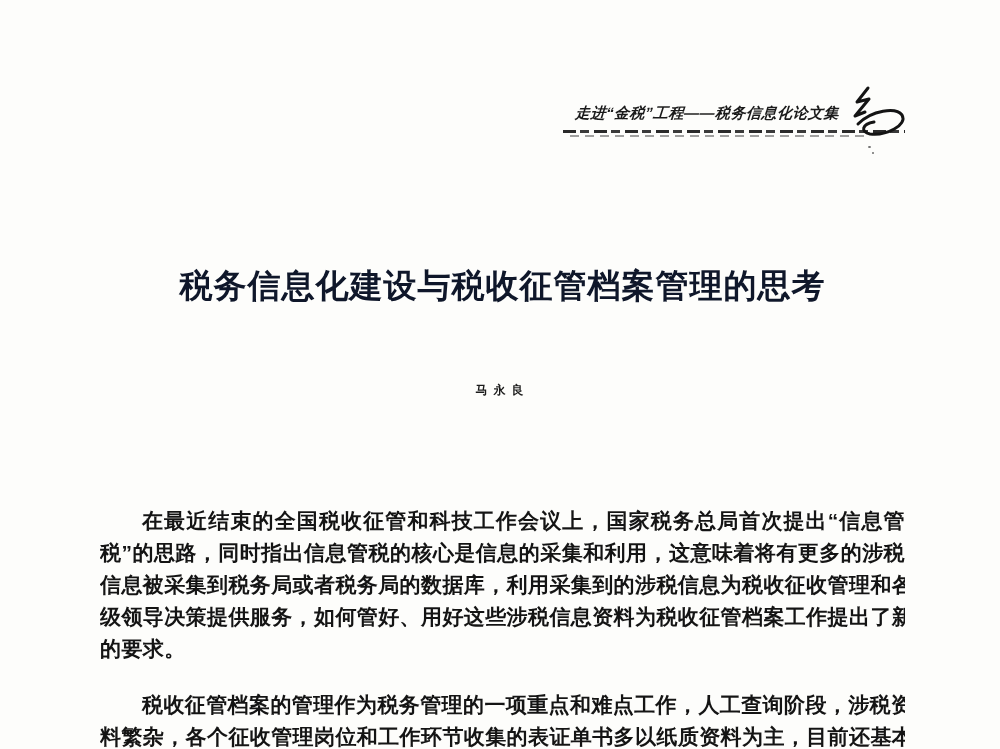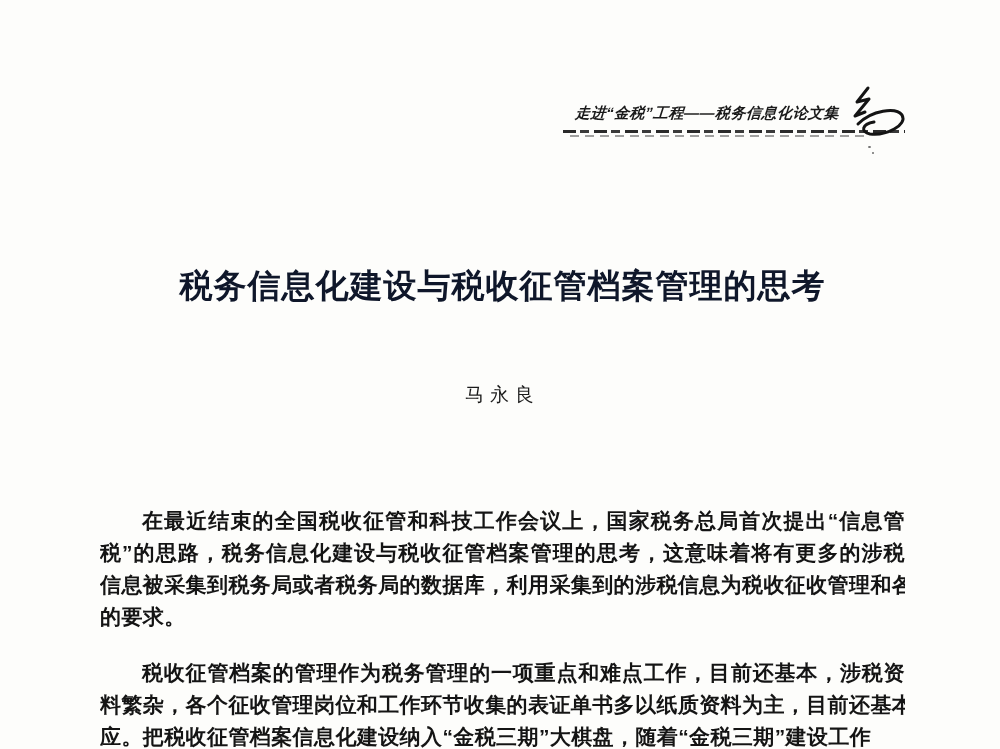--- a/index.html
+++ b/index.html
@@ -81,22 +81,22 @@
     letter-spacing: 1px;
     color: #0f172a;
     white-space: nowrap;
   }
   .article-author {
     position: absolute;
     top: 382px;
     left: 100px;
     width: 805px;
     text-align: center;
-    font-size: 19px;
-    font-weight: 400;
+    font-size: 12px;
+    font-weight: 700;
     letter-spacing: 6px;
     color: #1b1b1b;
   }
   
   .body-text {
     position: absolute;
     top: 481px;
     left: 100px;
     width: 805px;
     font-size: 21px;
@@ -133,21 +133,22 @@
   </svg>
   <div class="ink-speck speck-a"></div>
   <div class="ink-speck speck-b"></div>
 
   <h1 class="article-title">税务信息化建设与税收征管档案管理的思考</h1>
 
   <div class="article-author">马永良</div>
 
   <div class="body-text">
     <div class="body-line indent">在最近结束的全国税收征管和科技工作会议上，国家税务总局首次提出“信息管</div>
-    <div class="body-line">税”的思路，税务信息化建设与税收征管档案管理的思考，这意味着将有更多的涉税</div>
+    <div class="body-line">税”的思路，同时指出信息管税的核心是信息的采集和利用，这意味着将有更多的涉税</div>
     <div class="body-line">信息被采集到税务局或者税务局的数据库，利用采集到的涉税信息为税收征收管理和各</div>
+    <div class="body-line">级领导决策提供服务，如何管好、用好这些涉税信息资料为税收征管档案工作提出了新</div>
     <div class="body-line para-end">的要求。</div>
-    <div class="body-line indent">税收征管档案的管理作为税务管理的一项重点和难点工作，目前还基本，涉税资</div>
+    <div class="body-line indent">税收征管档案的管理作为税务管理的一项重点和难点工作，人工查询阶段，涉税资</div>
     <div class="body-line">料繁杂，各个征收管理岗位和工作环节收集的表证单书多以纸质资料为主，目前还基本</div>
     <div class="body-line para-end">应。把税收征管档案信息化建设纳入“金税三期”大棋盘，随着“金税三期”建设工作</div>
   </div>
 
 </div>
 
 </body></html>

